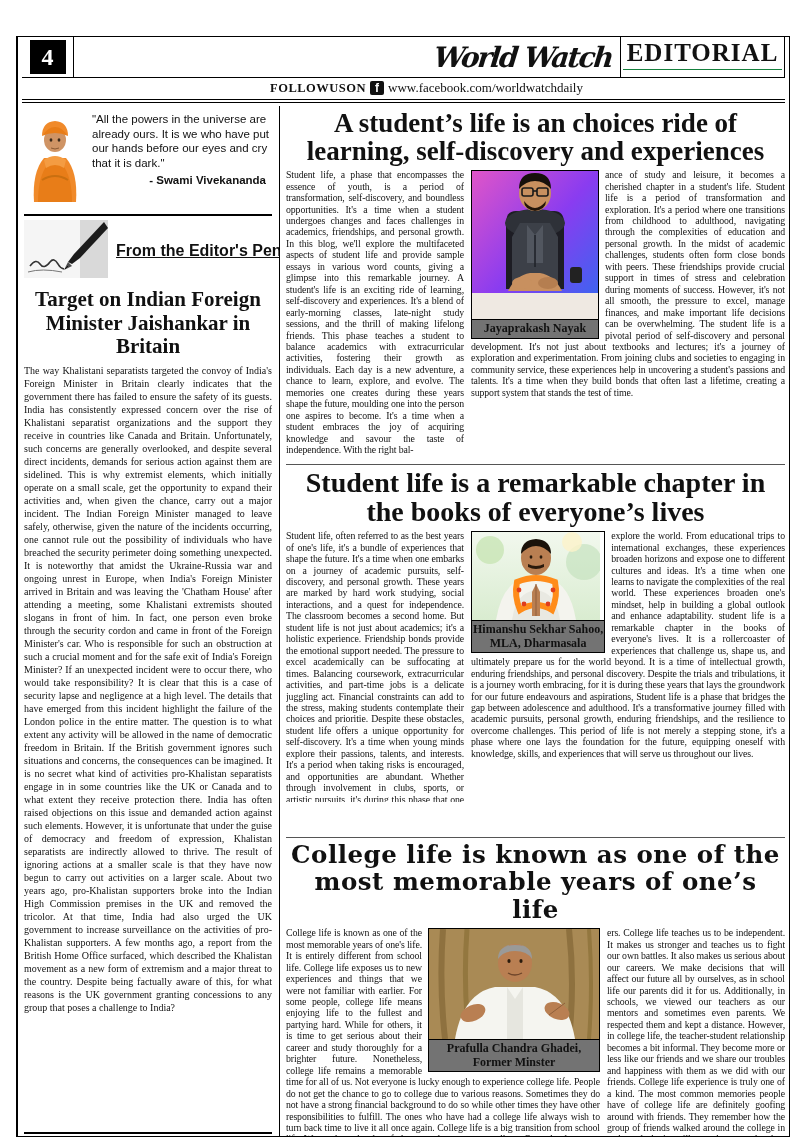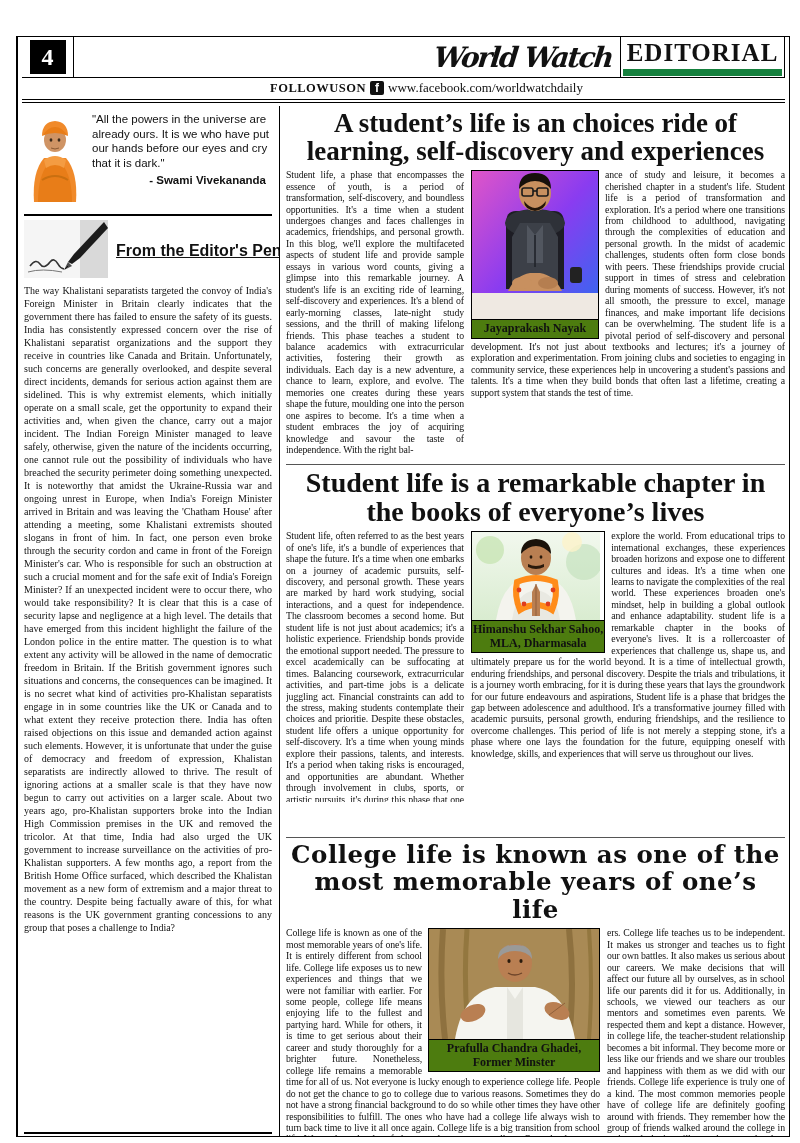--- a/index.html
+++ b/index.html
@@ -9,21 +9,21 @@
   .frame { border:1px solid #000; border-left:2px solid #000; width:100%; height:100%; padding:0 4px; display:flex; flex-direction:column; overflow:hidden; }
 
   
   .hdr { flex:0 0 auto; }
   .hdr-row { display:flex; align-items:stretch; border-bottom:1px solid #000; }
   .pagenum-cell { flex:0 0 52px; border-right:1px solid #000; display:flex; align-items:center; justify-content:center; padding:3px 0; }
   .pagenum-box { width:36px; height:34px; background:#000; color:#fff; font-weight:bold; font-size:24px; display:flex; align-items:center; justify-content:center; }
   .logo-cell { flex:1 1 auto; display:flex; align-items:center; justify-content:flex-end; padding-right:8px; }
   .logo { font-family:"DejaVu Serif", serif; font-weight:bold; font-style:italic; font-size:28px; letter-spacing:-2px; transform:skewX(-6deg); white-space:nowrap; }
   .editorial-cell { flex:0 0 165px; border-left:1px solid #000; border-right:1px solid #000; display:flex; align-items:flex-start; justify-content:center; padding-top:2px; }
-  .editorial { font-weight:bold; font-size:25px; letter-spacing:1px; border-bottom:7px solid #15803d; padding:0 4px 2px 4px; }
+  .editorial { font-weight:bold; font-size:25px; letter-spacing:1px; border-bottom:1px solid #15803d; padding:0 4px 2px 4px; }
   .date-cell { flex:0 0 180px; display:flex; align-items:flex-end; justify-content:flex-start; padding:0 2px 3px 6px; }
   .dateline { font-weight:bold; font-size:12.5px; white-space:nowrap; }
   .follow-row { display:flex; align-items:center; justify-content:center; gap:4px; padding:2px 0 3px 0; }
   .follow-label { font-weight:bold; font-size:12.5px; letter-spacing:.5px;margin-left:46px; }
   .fb-badge { width:14px; height:14px; background:#111; color:#fff; font-family:"Liberation Sans",sans-serif; font-weight:bold; font-size:12px; line-height:14px; text-align:center; display:inline-block; border-radius:2px; }
   .follow-url { font-weight:normal; font-size:13px; }
   .double-rule { border-top:1px solid #000; border-bottom:1px solid #000; height:4px; }
 
   
   .content { flex:1 1 auto; display:flex; min-height:0; padding-top:3px; }
@@ -54,21 +54,21 @@
   .art3 .art-title { font-family:"DejaVu Serif", serif; font-size:24.5px; letter-spacing:.5px; line-height:1.12; }
   .art-body { flex:1 1 auto; display:flex; gap:7px; min-height:0; overflow:hidden; }
   .art-colfixed { flex:0 0 178px; overflow:hidden; }
   .art-flow { flex:1 1 auto; min-width:0; overflow:hidden; }
   .news-text { font-size:9.8px; line-height:1.17; text-align:justify; letter-spacing:-.1px; }
 
   figure.photo { border:1px solid #000; background:#fff; }
   figure.float-l { float:left; margin:1px 6px 2px 0; }
   figure.float-r { float:right; margin:1px 0 2px 6px; }
   .photo svg { display:block; }
-  figcaption { text-align:center; font-weight:bold; font-size:12px; line-height:1.12; padding:2px 1px; border-top:1px solid #000; background:#4d7c0f; }
+  figcaption { text-align:center; font-weight:bold; font-size:12px; line-height:1.12; padding:2px 1px; border-top:1px solid #000; background:#737373; }
   figcaption .cap2 { display:block; font-weight:bold; font-size:12px; }
 
   
   p { margin:0; }
 </style>
 </head>
 <body>
 
 <div class="page">
  <div class="frame">
@@ -125,20 +125,21 @@
             <rect x="56" y="0" width="28" height="58" fill="#d9d9d9"></rect>
             <path d="M80 2 L50 34 L44 42 L48 44 L56 38 L84 8 Z" fill="#1c1c1c"></path>
             <path d="M44 42 L40 50 L48 46 Z" fill="#4a4a4a"></path>
             <path d="M41 49 L44 46" stroke="#111" stroke-width="1"></path>
             <path d="M6 46 Q12 38 16 44 Q20 50 26 42 Q30 37 34 44 Q36 48 40 49" stroke="#333" stroke-width="1.6" fill="none"></path>
             <path d="M4 52 Q18 48 38 52" stroke="#777" stroke-width="1" fill="none"></path>
           </svg>
         </div>
         <div class="pen-title">From the Editor's Pen...</div>
       </div>
+      <h2 class="left-headline">Target on Indian Foreign Minister Jaishankar in Britain</h2>
       <div class="left-body">The way Khalistani separatists targeted the convoy of India's Foreign Minister in Britain clearly indicates that the government there has failed to ensure the safety of its guests. India has consistently expressed concern over the rise of Khalistani separatist organizations and the support they receive in countries like Canada and Britain. Unfortunately, such concerns are generally overlooked, and despite several direct incidents, demands for serious action against them are sidelined. This is why extremist elements, which initially operate on a small scale, get the opportunity to expand their activities and, when given the chance, carry out a major incident. The Indian Foreign Minister managed to leave safely, otherwise, given the nature of the incidents occurring, one cannot rule out the possibility of individuals who have breached the security perimeter doing something unexpected. It is noteworthy that amidst the Ukraine-Russia war and ongoing unrest in Europe, when India's Foreign Minister arrived in Britain and was leaving the 'Chatham House' after attending a meeting, some Khalistani extremists shouted slogans in front of him. In fact, one person even broke through the security cordon and came in front of the Foreign Minister's car. Who is responsible for such an obstruction at such a crucial moment and for the safe exit of India's Foreign Minister? If an unexpected incident were to occur there, who would take responsibility? It is clear that this is a case of security lapse and negligence at a high level. The details that have emerged from this incident highlight the failure of the London police in the entire matter. The question is to what extent any activity will be allowed in the name of democratic freedom in Britain. If the British government ignores such situations and concerns, the consequences can be imagined. It is no secret what kind of activities pro-Khalistan separatists engage in in some countries like the UK or Canada and to what extent they receive protection there. India has often raised objections on this issue and demanded action against such elements. However, it is unfortunate that under the guise of democracy and freedom of expression, Khalistan separatists are indirectly allowed to thrive. The result of ignoring actions at a smaller scale is that they have now begun to carry out activities on a larger scale. About two years ago, pro-Khalistan supporters broke into the Indian High Commission premises in the UK and removed the tricolor. At that time, India had also urged the UK government to increase surveillance on the activities of pro-Khalistan supporters. A few months ago, a report from the British Home Office surfaced, which described the Khalistan movement as a new form of extremism and a major threat to the country. Despite being factually aware of this, for what reasons is the UK government granting concessions to any group that poses a challenge to India?</div>
       <div class="left-bottom-rule"></div>
     </aside>
 
     <main class="right-col">
 
       <article class="art1">
         <h1 class="art-title">A student’s life is an choices ride of learning, self-discovery and experiences</h1>
         <div class="art-body">
           <div class="art-colfixed news-text">Student life, a phase that encompasses the essence of youth, is a period of transformation, self-discovery, and boundless opportunities. It's a time when a student undergoes changes and faces challenges in academics, friendships, and personal growth. In this blog, we'll explore the multifaceted aspects of student life and provide sample essays in various word counts, giving a glimpse into this remarkable journey. A student's life is an exciting ride of learning, self-discovery and experiences. It's a blend of early-morning classes, late-night study sessions, and the thrill of making lifelong friends. This phase teaches a student to balance academics with extracurricular activities, fostering their growth as individuals. Each day is a new adventure, a chance to learn, explore, and evolve. The memories one creates during these years shape the future, moulding one into the person one aspires to become. It's a time when a student embraces the joy of acquiring knowledge and savour the taste of independence. With the right bal-</div>

